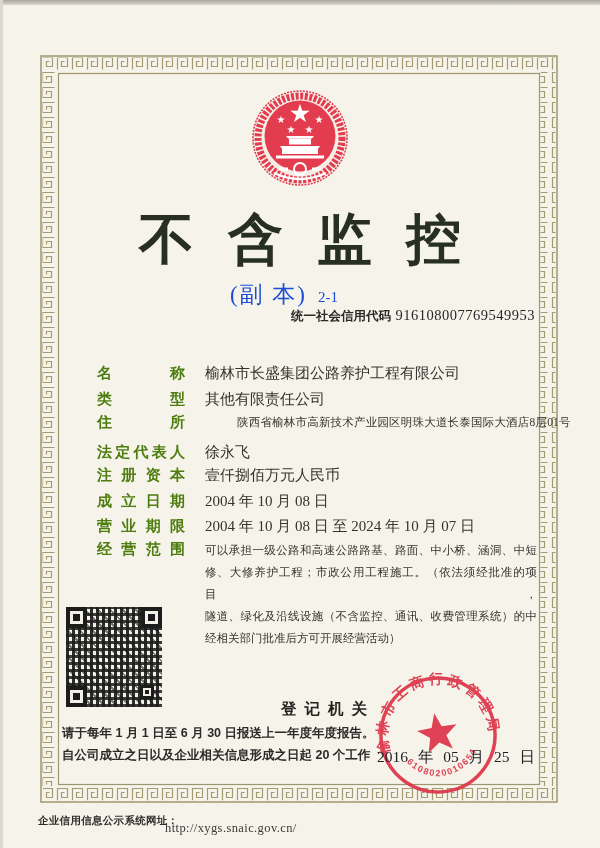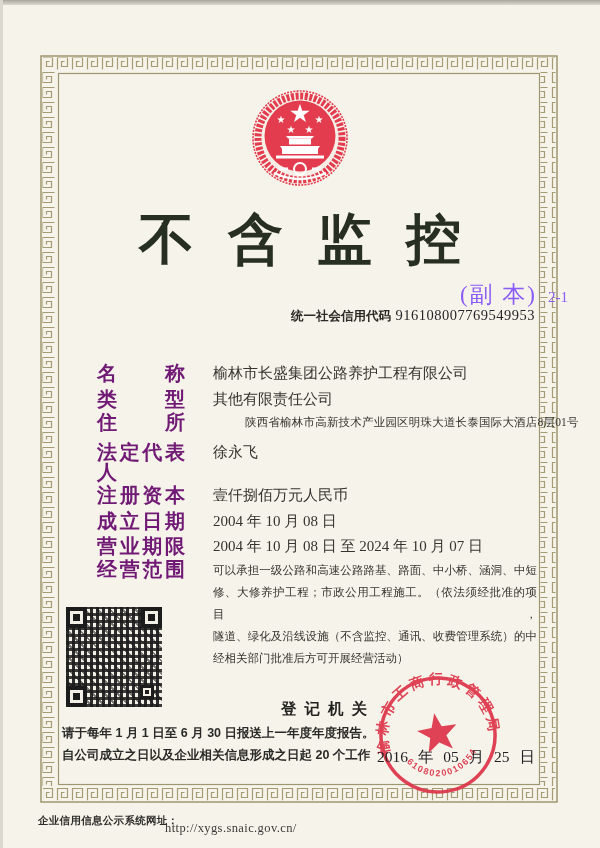--- a/index.html
+++ b/index.html
@@ -12,39 +12,39 @@
 
   .frame { position:absolute; left:40px; top:55px; }
 
   .emblem { position:absolute; left:252px; top:86px; width:96px; height:108px;
     background:radial-gradient(closest-side, rgba(226,60,80,.14), rgba(226,60,80,0) 85%); }
 
   .title { position:absolute; left:0; top:203px; width:600px; text-align:center;
     font-size:55px; font-weight:bold; color:#272f23; letter-spacing:34px; text-indent:34px;
     font-family:"Liberation Sans","DejaVu Sans",sans-serif; }
 
-  .subtitle { position:absolute; left:0; top:279px; width:568px; text-align:right;
-    font-family:"Liberation Serif","DejaVu Serif",serif; color:#8b5cf6; }
+  .subtitle { position:absolute; left:0; top:279px; width:568px; text-align:center;
+    font-family:"Liberation Serif","DejaVu Serif",serif; color:#1d4ed8; }
   .subtitle .copy { font-size:23px; letter-spacing:2px; }
   .subtitle .copyno { font-size:15px; margin-left:7px; }
 
   .creditline { position:absolute; left:291px; top:306px; white-space:nowrap; }
   .creditline .clabel { font-size:12.5px; font-weight:bold; color:#2a2a26; }
   .creditline .ccode { font-size:14.5px; letter-spacing:.5px; color:#26262a;
     font-family:"Liberation Serif","DejaVu Serif",serif; }
 
   .fields { position:absolute; left:97px; top:363px; width:440px; }
   .frow { display:flex; align-items:flex-start; margin-bottom:6px; }
   .frow:nth-child(2){ margin-bottom:3px; }
   .frow:nth-child(3){ margin-bottom:10px;gap:32px; }
   .frow:nth-child(4){ margin-bottom:3px; }
   .frow:nth-child(6){ margin-bottom:5px; }
   .frow:nth-child(7){ margin-bottom:3px; }
-  .flabel { width:88px; flex:0 0 88px; margin-right:28px; font-size:20px; font-weight:bold;
-    color:#701a75; line-height:20px; text-align:justify; text-align-last:justify; }
+  .flabel { width:88px; flex:0 0 88px; margin-right:20px; font-size:15px; font-weight:bold;
+    color:#4d7c0f; line-height:20px; text-align:justify; text-align-last:justify; }
   .fvalue { font-size:15px; color:#34342f; line-height:20px; white-space:nowrap;
     font-family:"Liberation Serif","DejaVu Serif",serif; }
   .fvalue.small { font-size:11.5px; letter-spacing:.2px; }
   .scopeval { width:340px; font-family:"Liberation Serif","DejaVu Serif",serif; }
   .jline { font-size:11.5px; color:#34342f; line-height:22px; text-align:justify;
     text-align-last:justify; }
   .jline.last { text-align-last:left; }
 
   .qr { position:absolute; left:66px; top:607px; width:96px; height:100px;
     background:

